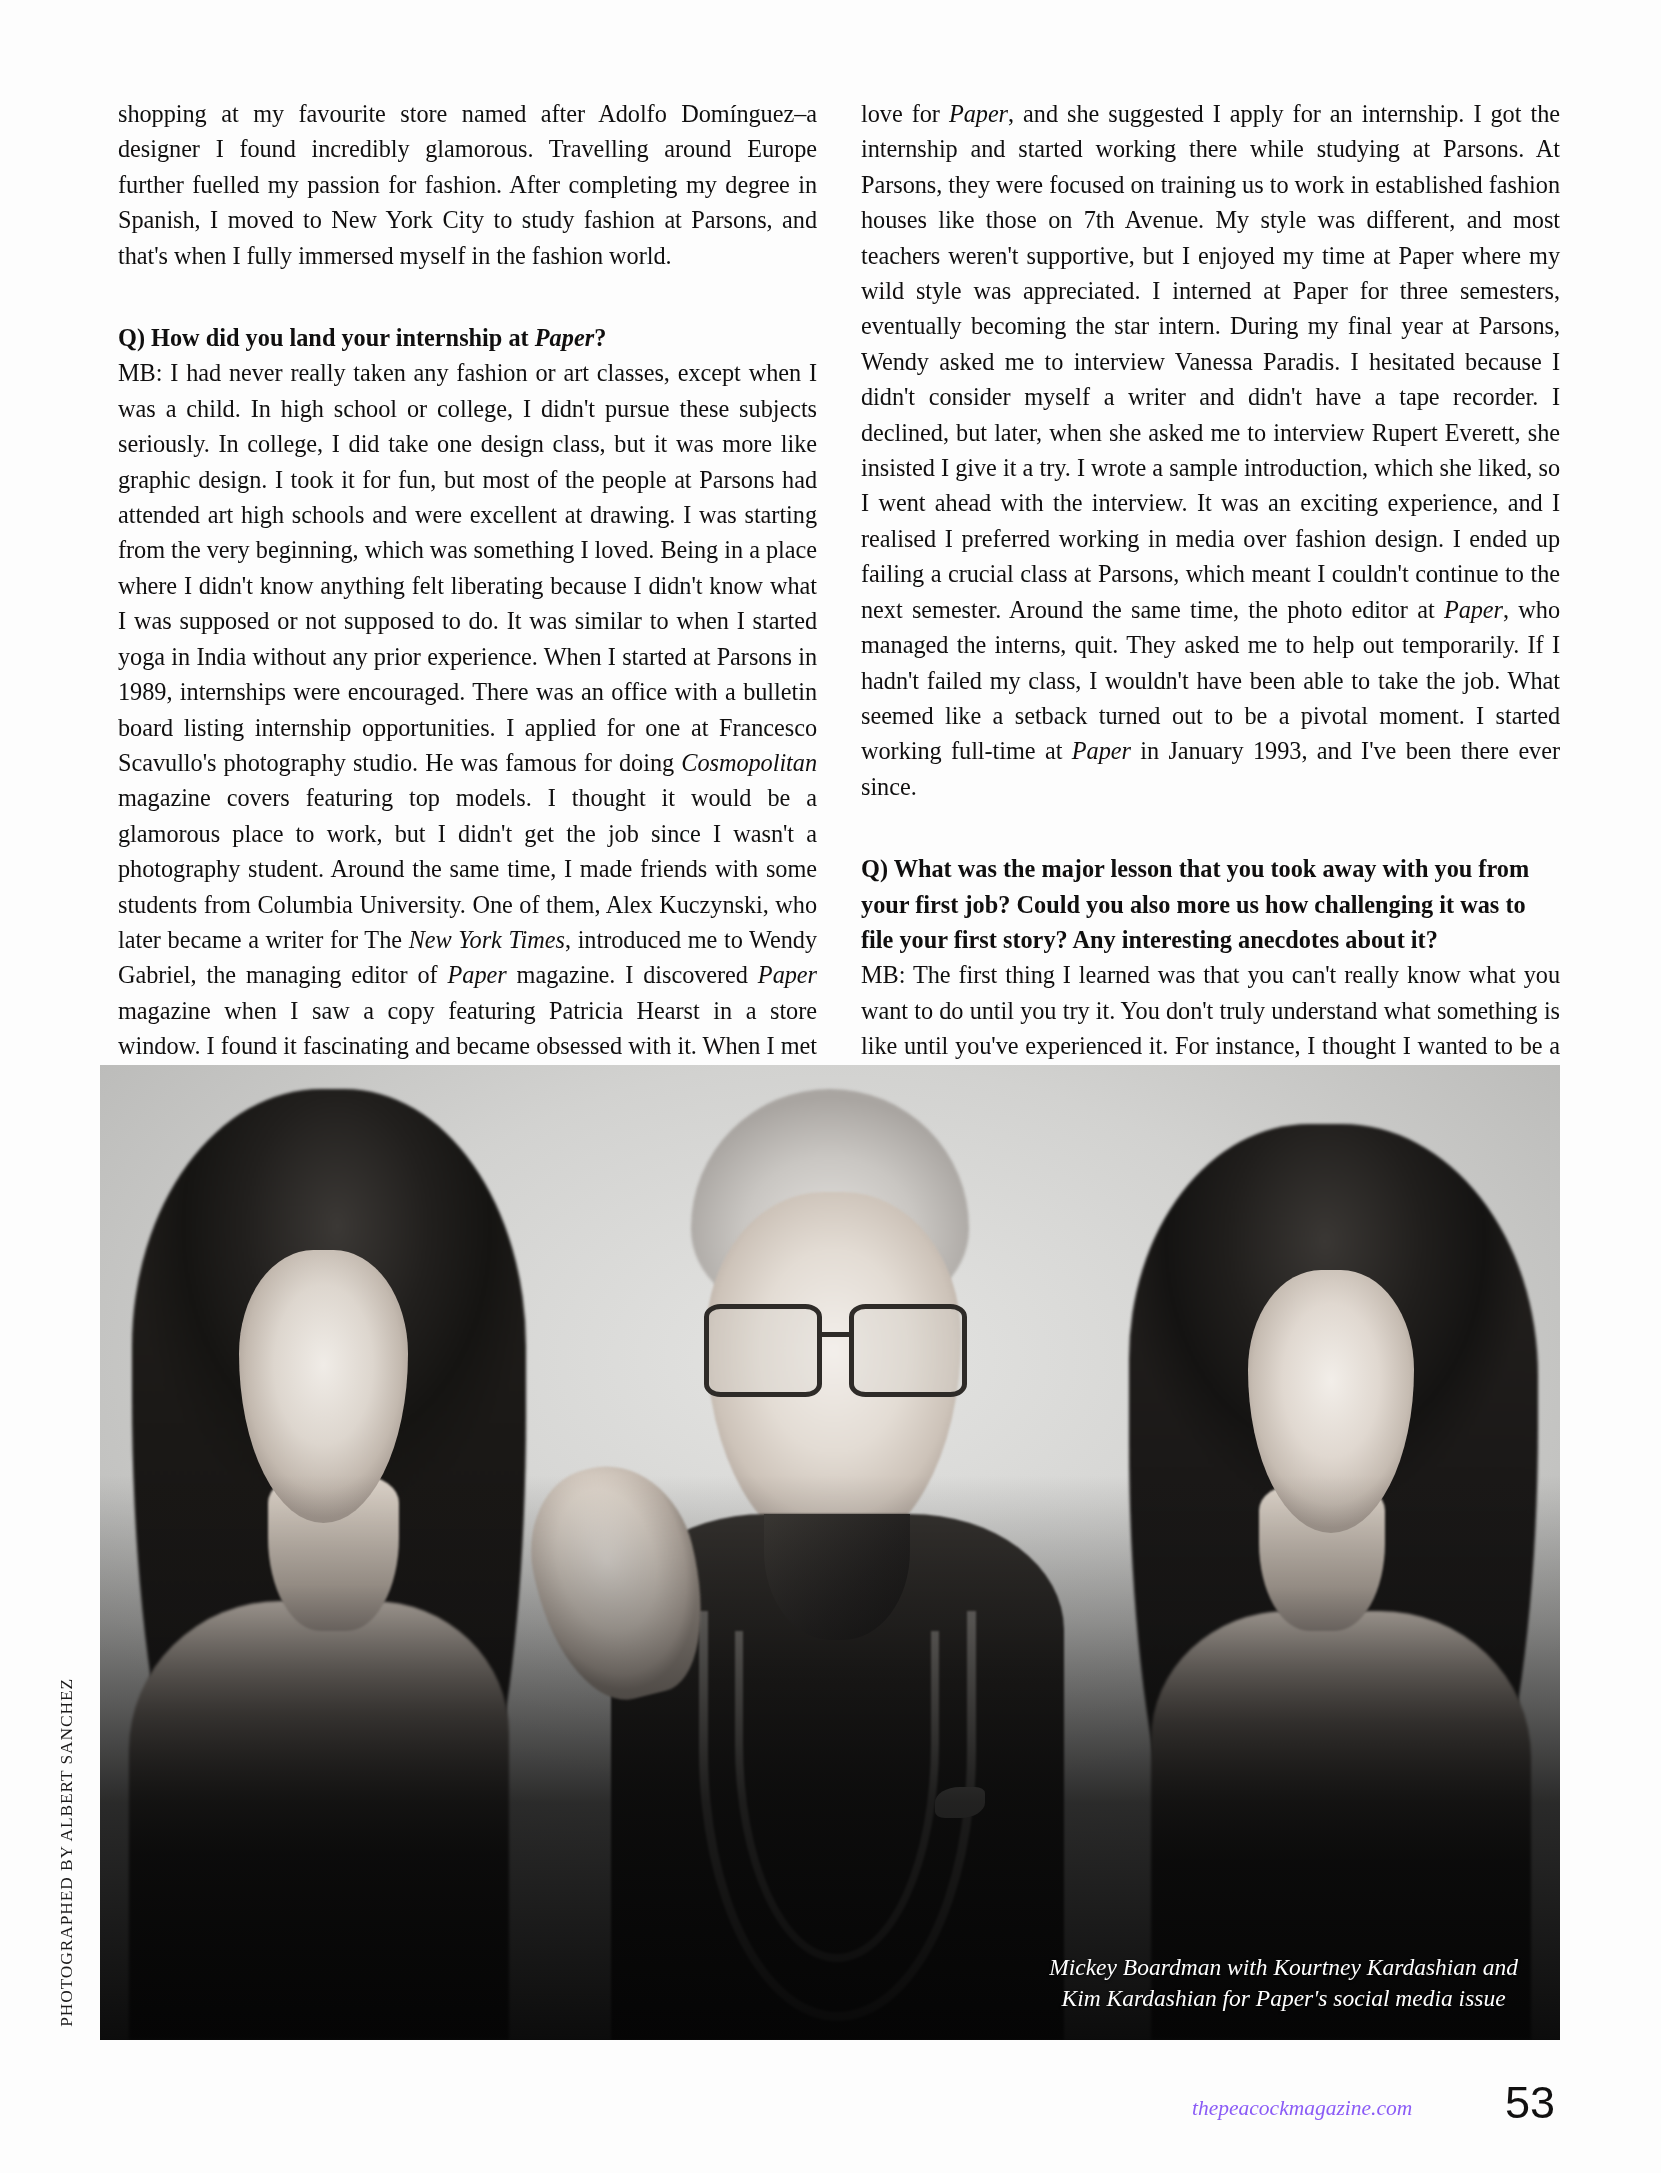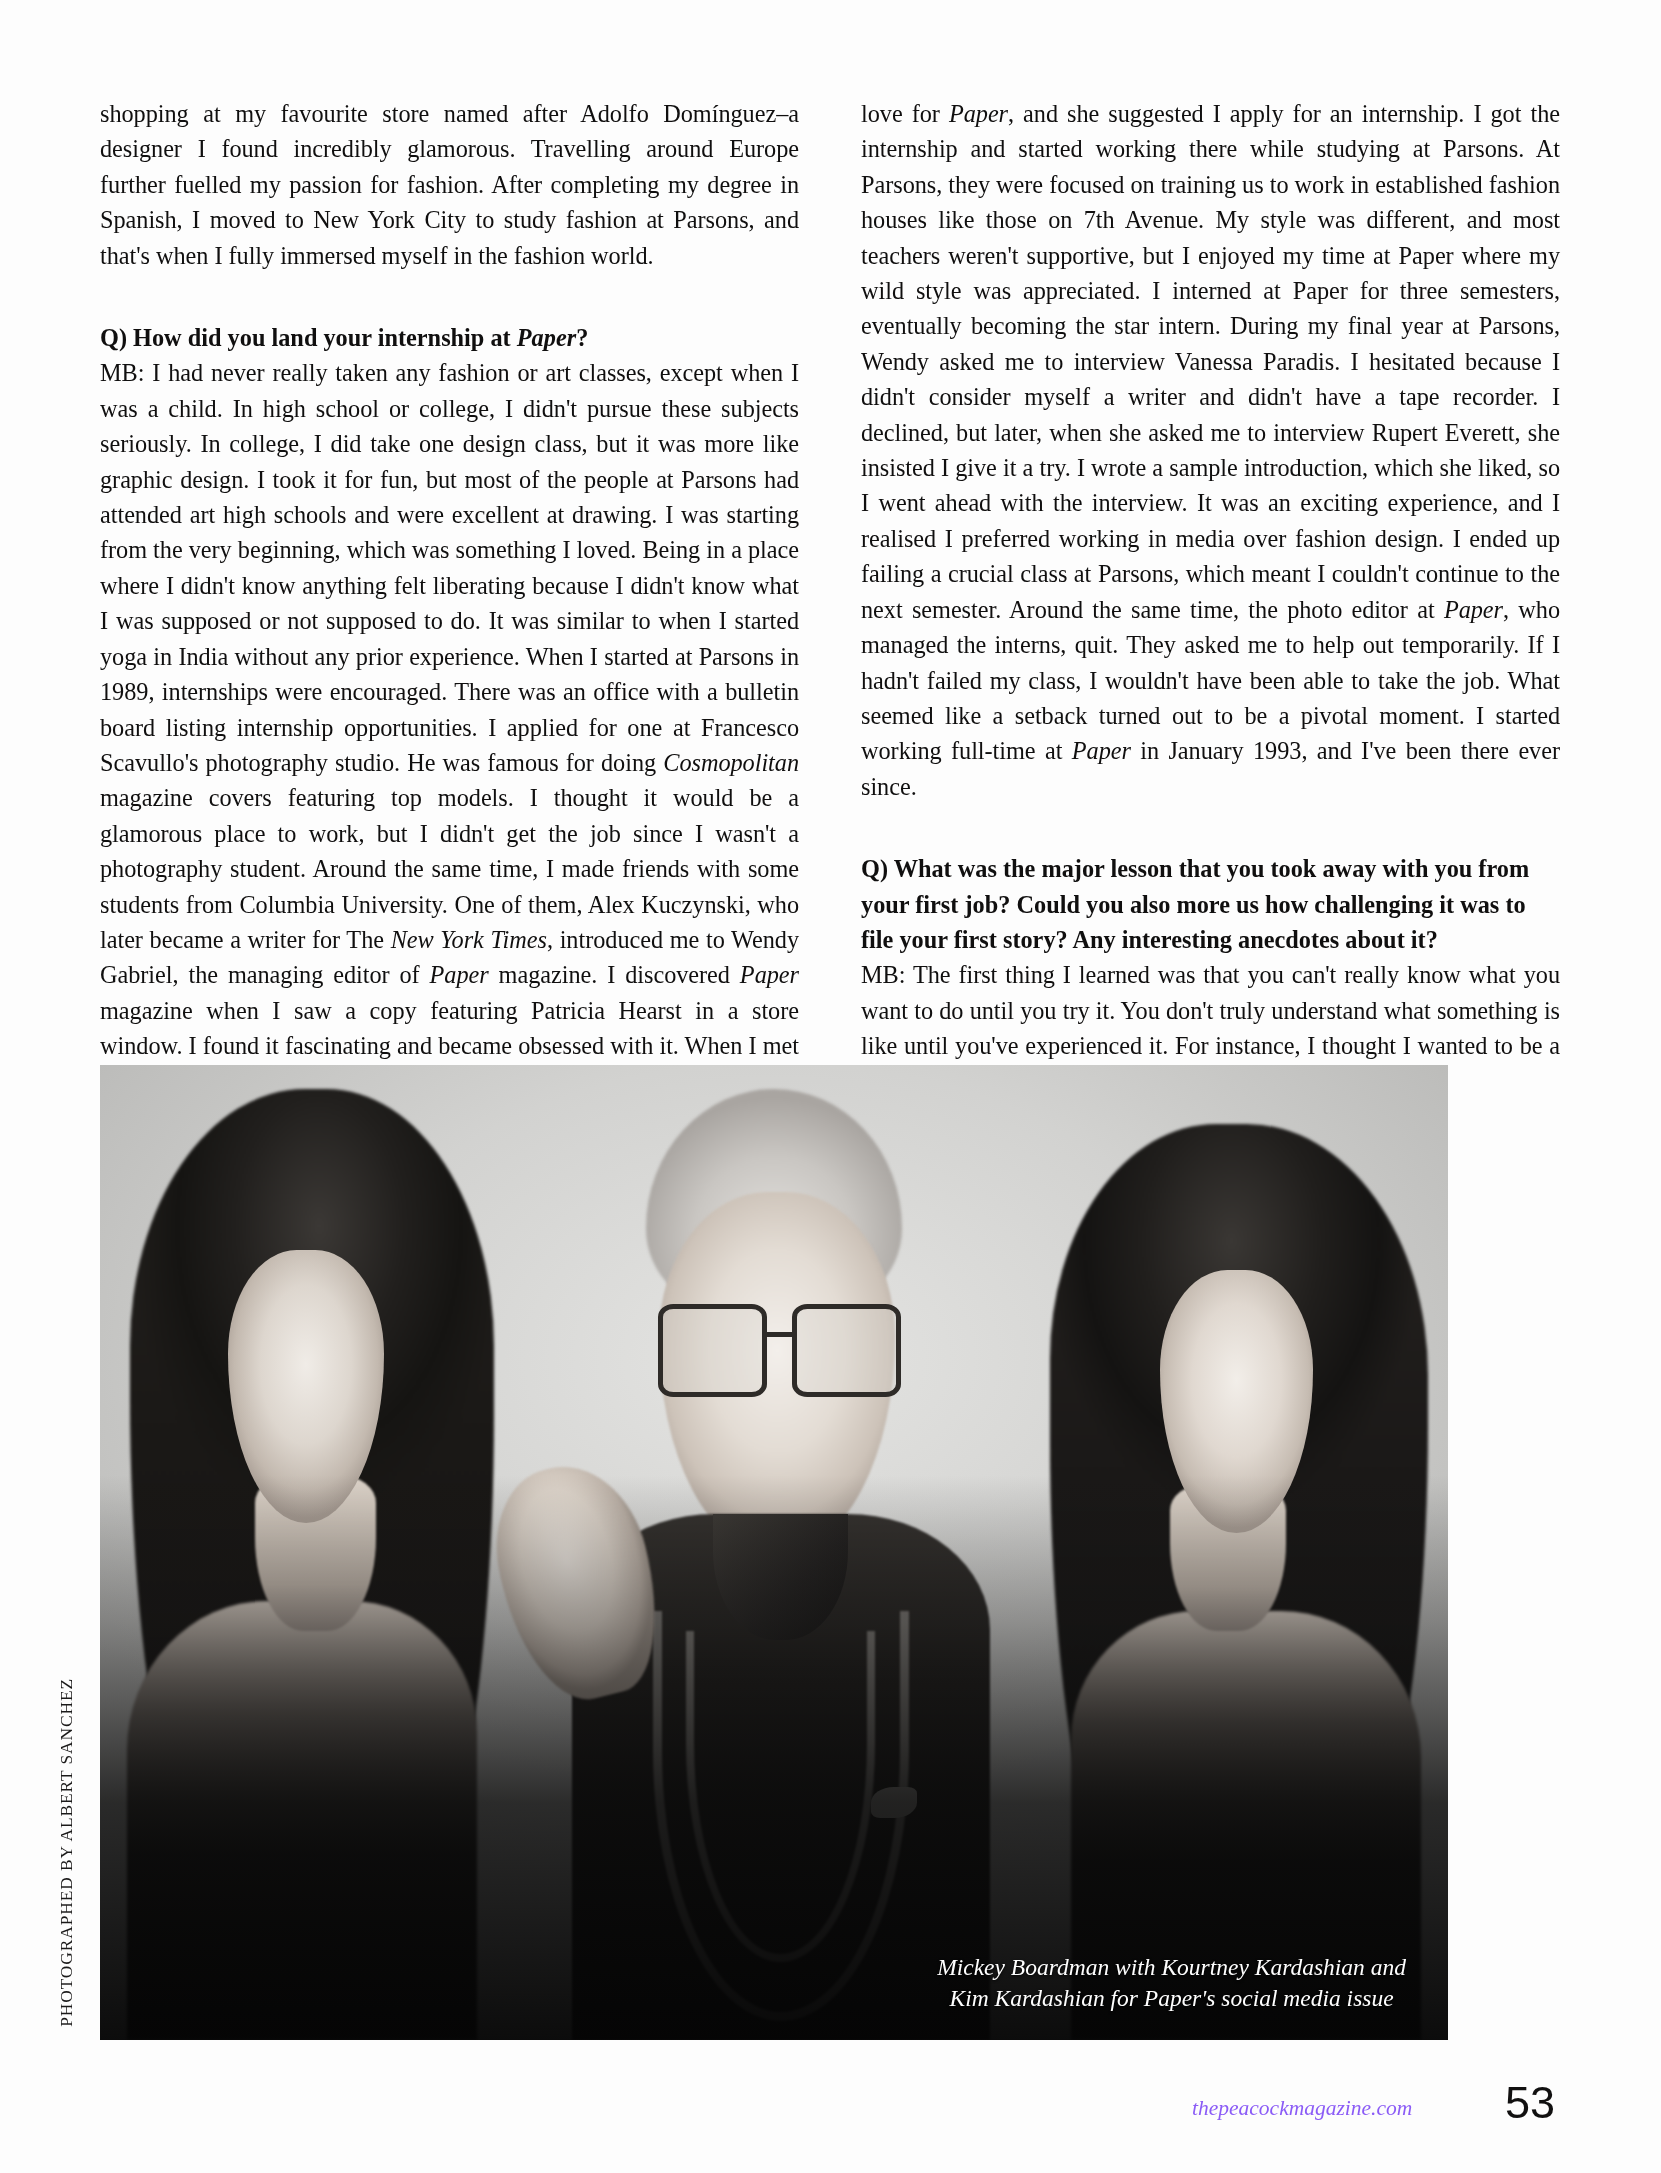--- a/index.html
+++ b/index.html
@@ -19,21 +19,21 @@
     inset: 0;
   }
 
   
   .columns {
     position: absolute;
     left: 100px;
     top: 96px;
     width: 1460px;
     display: flex;
-    gap: 62px;
+    gap: 44px;
     justify-content: flex-end;
   }
   .col {
     width: 699px;
   }
 
   p.body {
     font-size: 24.3px;
     line-height: 35.4px;
     text-align: justify;
@@ -52,21 +52,21 @@
 
   p.q + p.body { margin-top: 0; }
 
   .it { font-style: italic; }
 
   
   .photo-wrap {
     position: absolute;
     left: 100px;
     top: 1065px;
-    width: 1348px;
+    width: 1460px;
     height: 975px;
     overflow: hidden;
     background: #c9c9c7;
   }
 
   .photo {
     position: absolute;
     inset: 0;
     background: #d6d6d4;
   }

